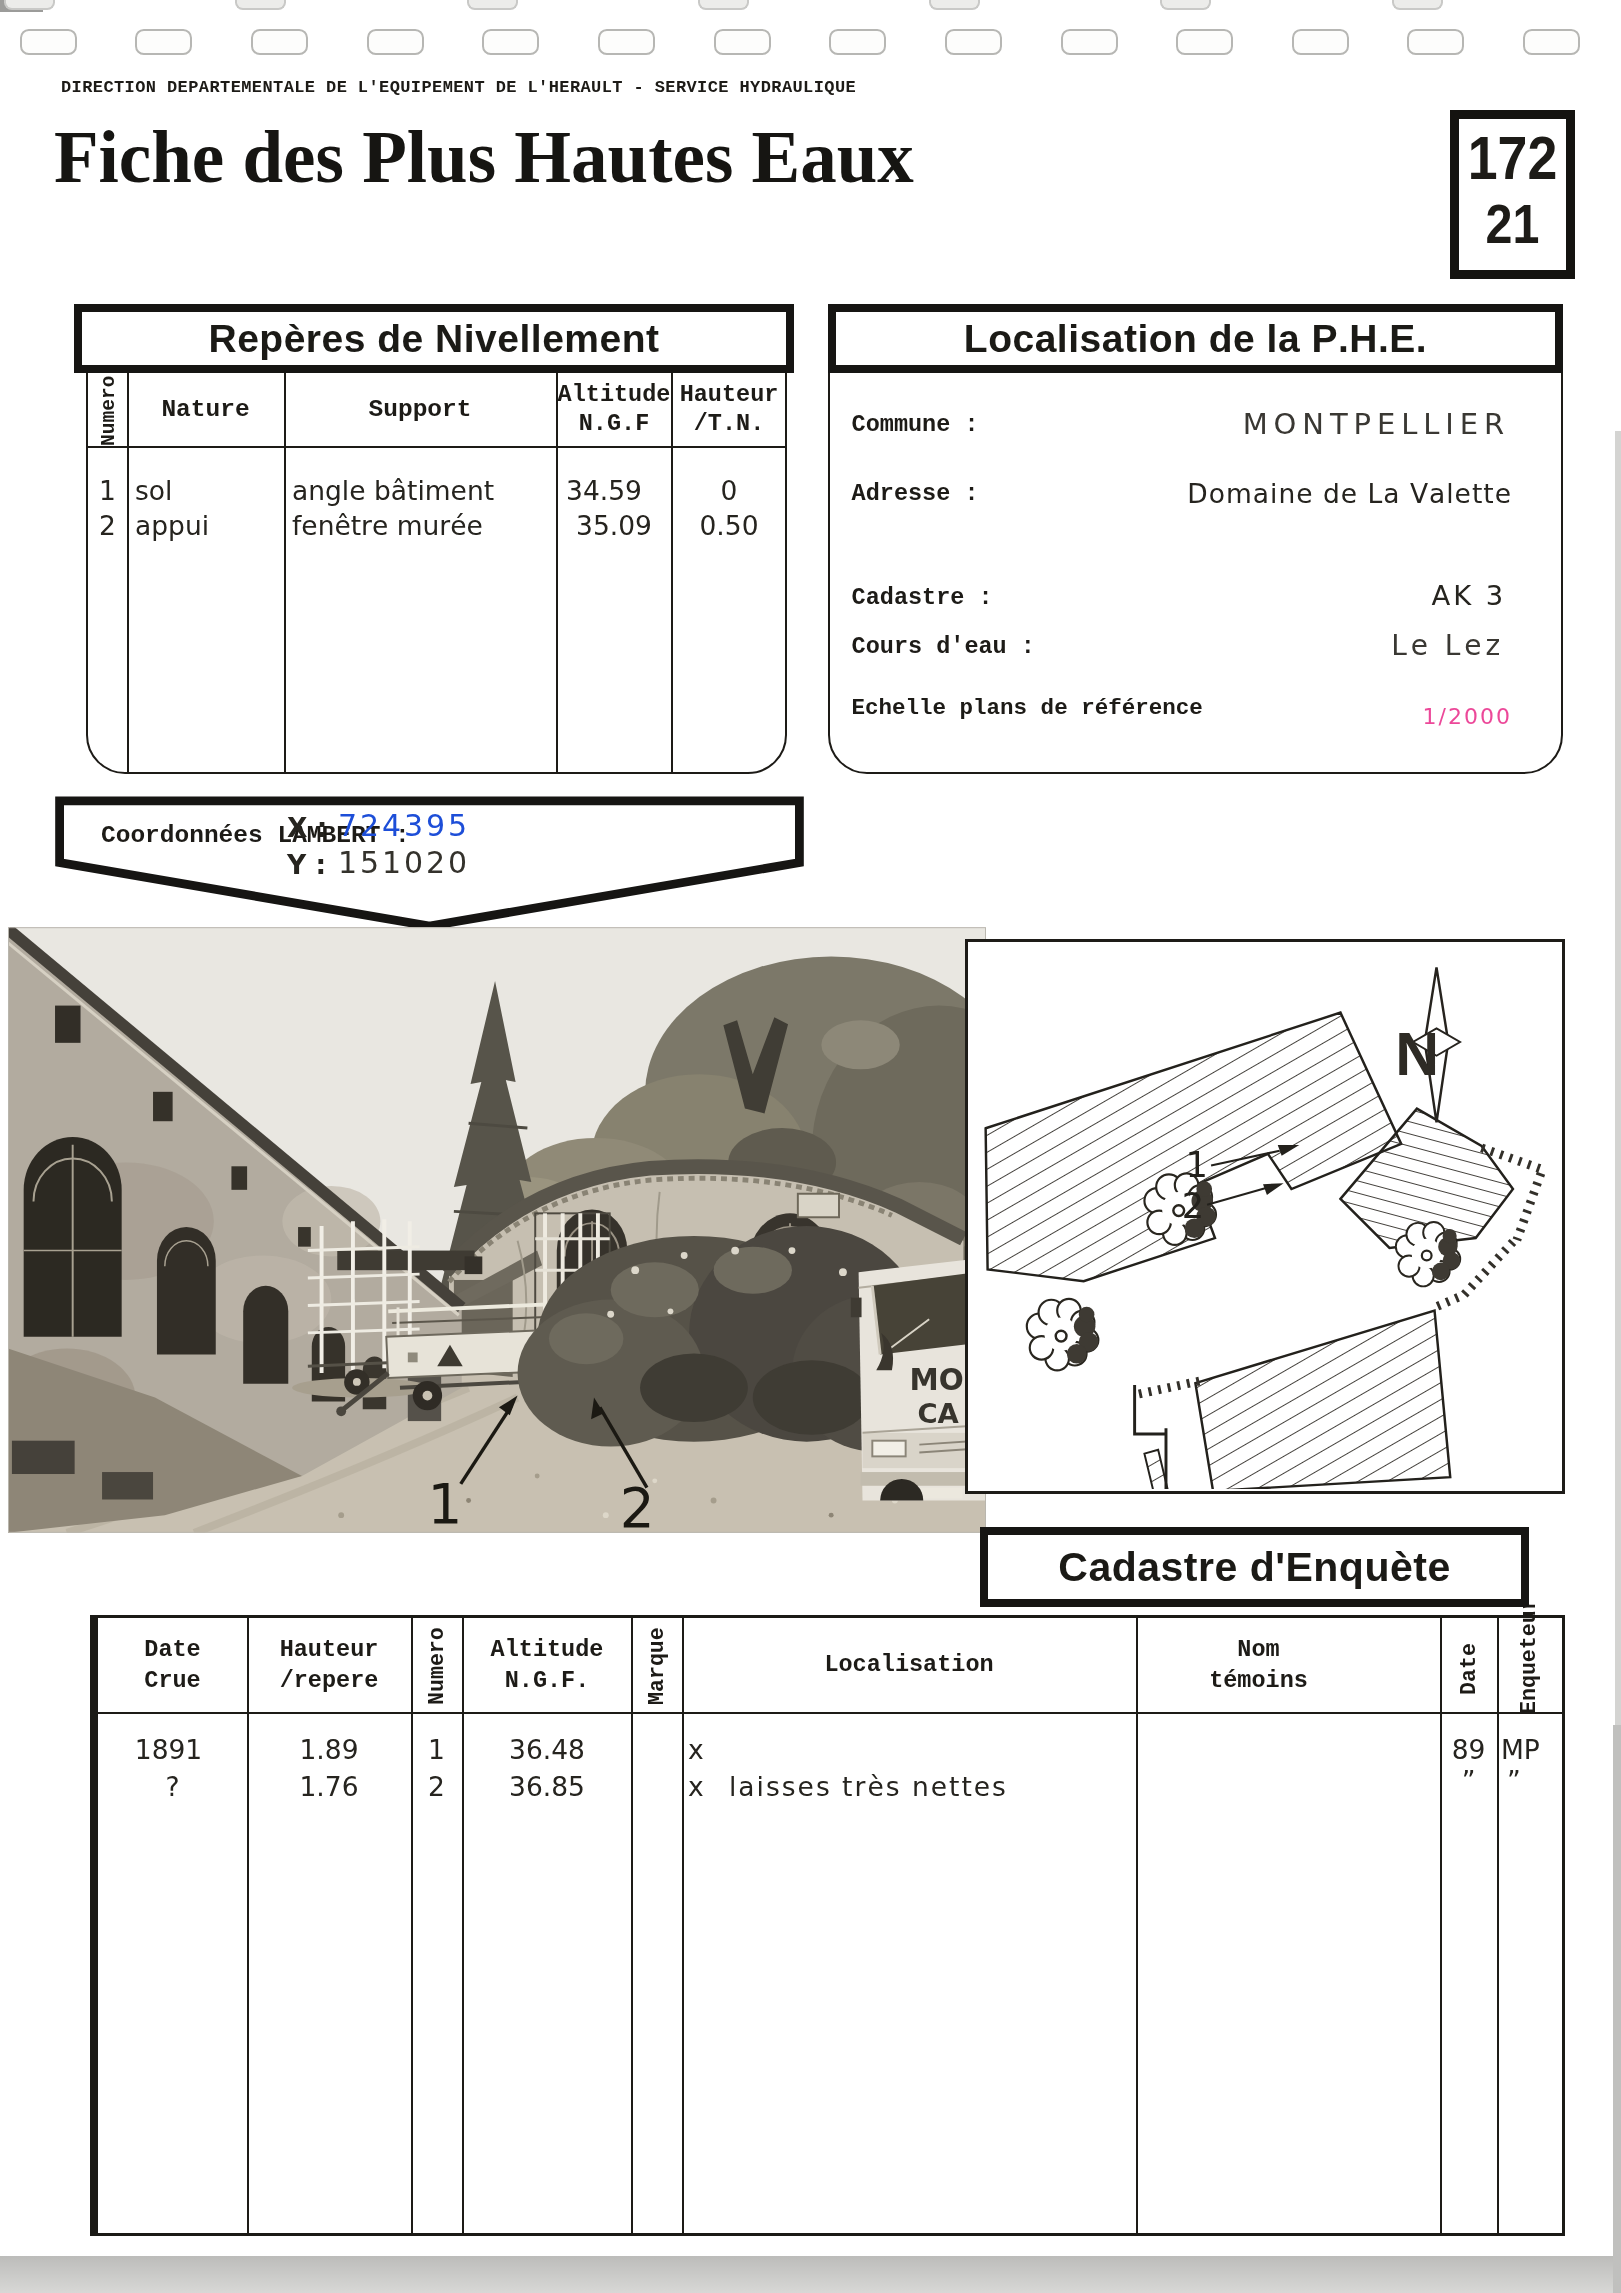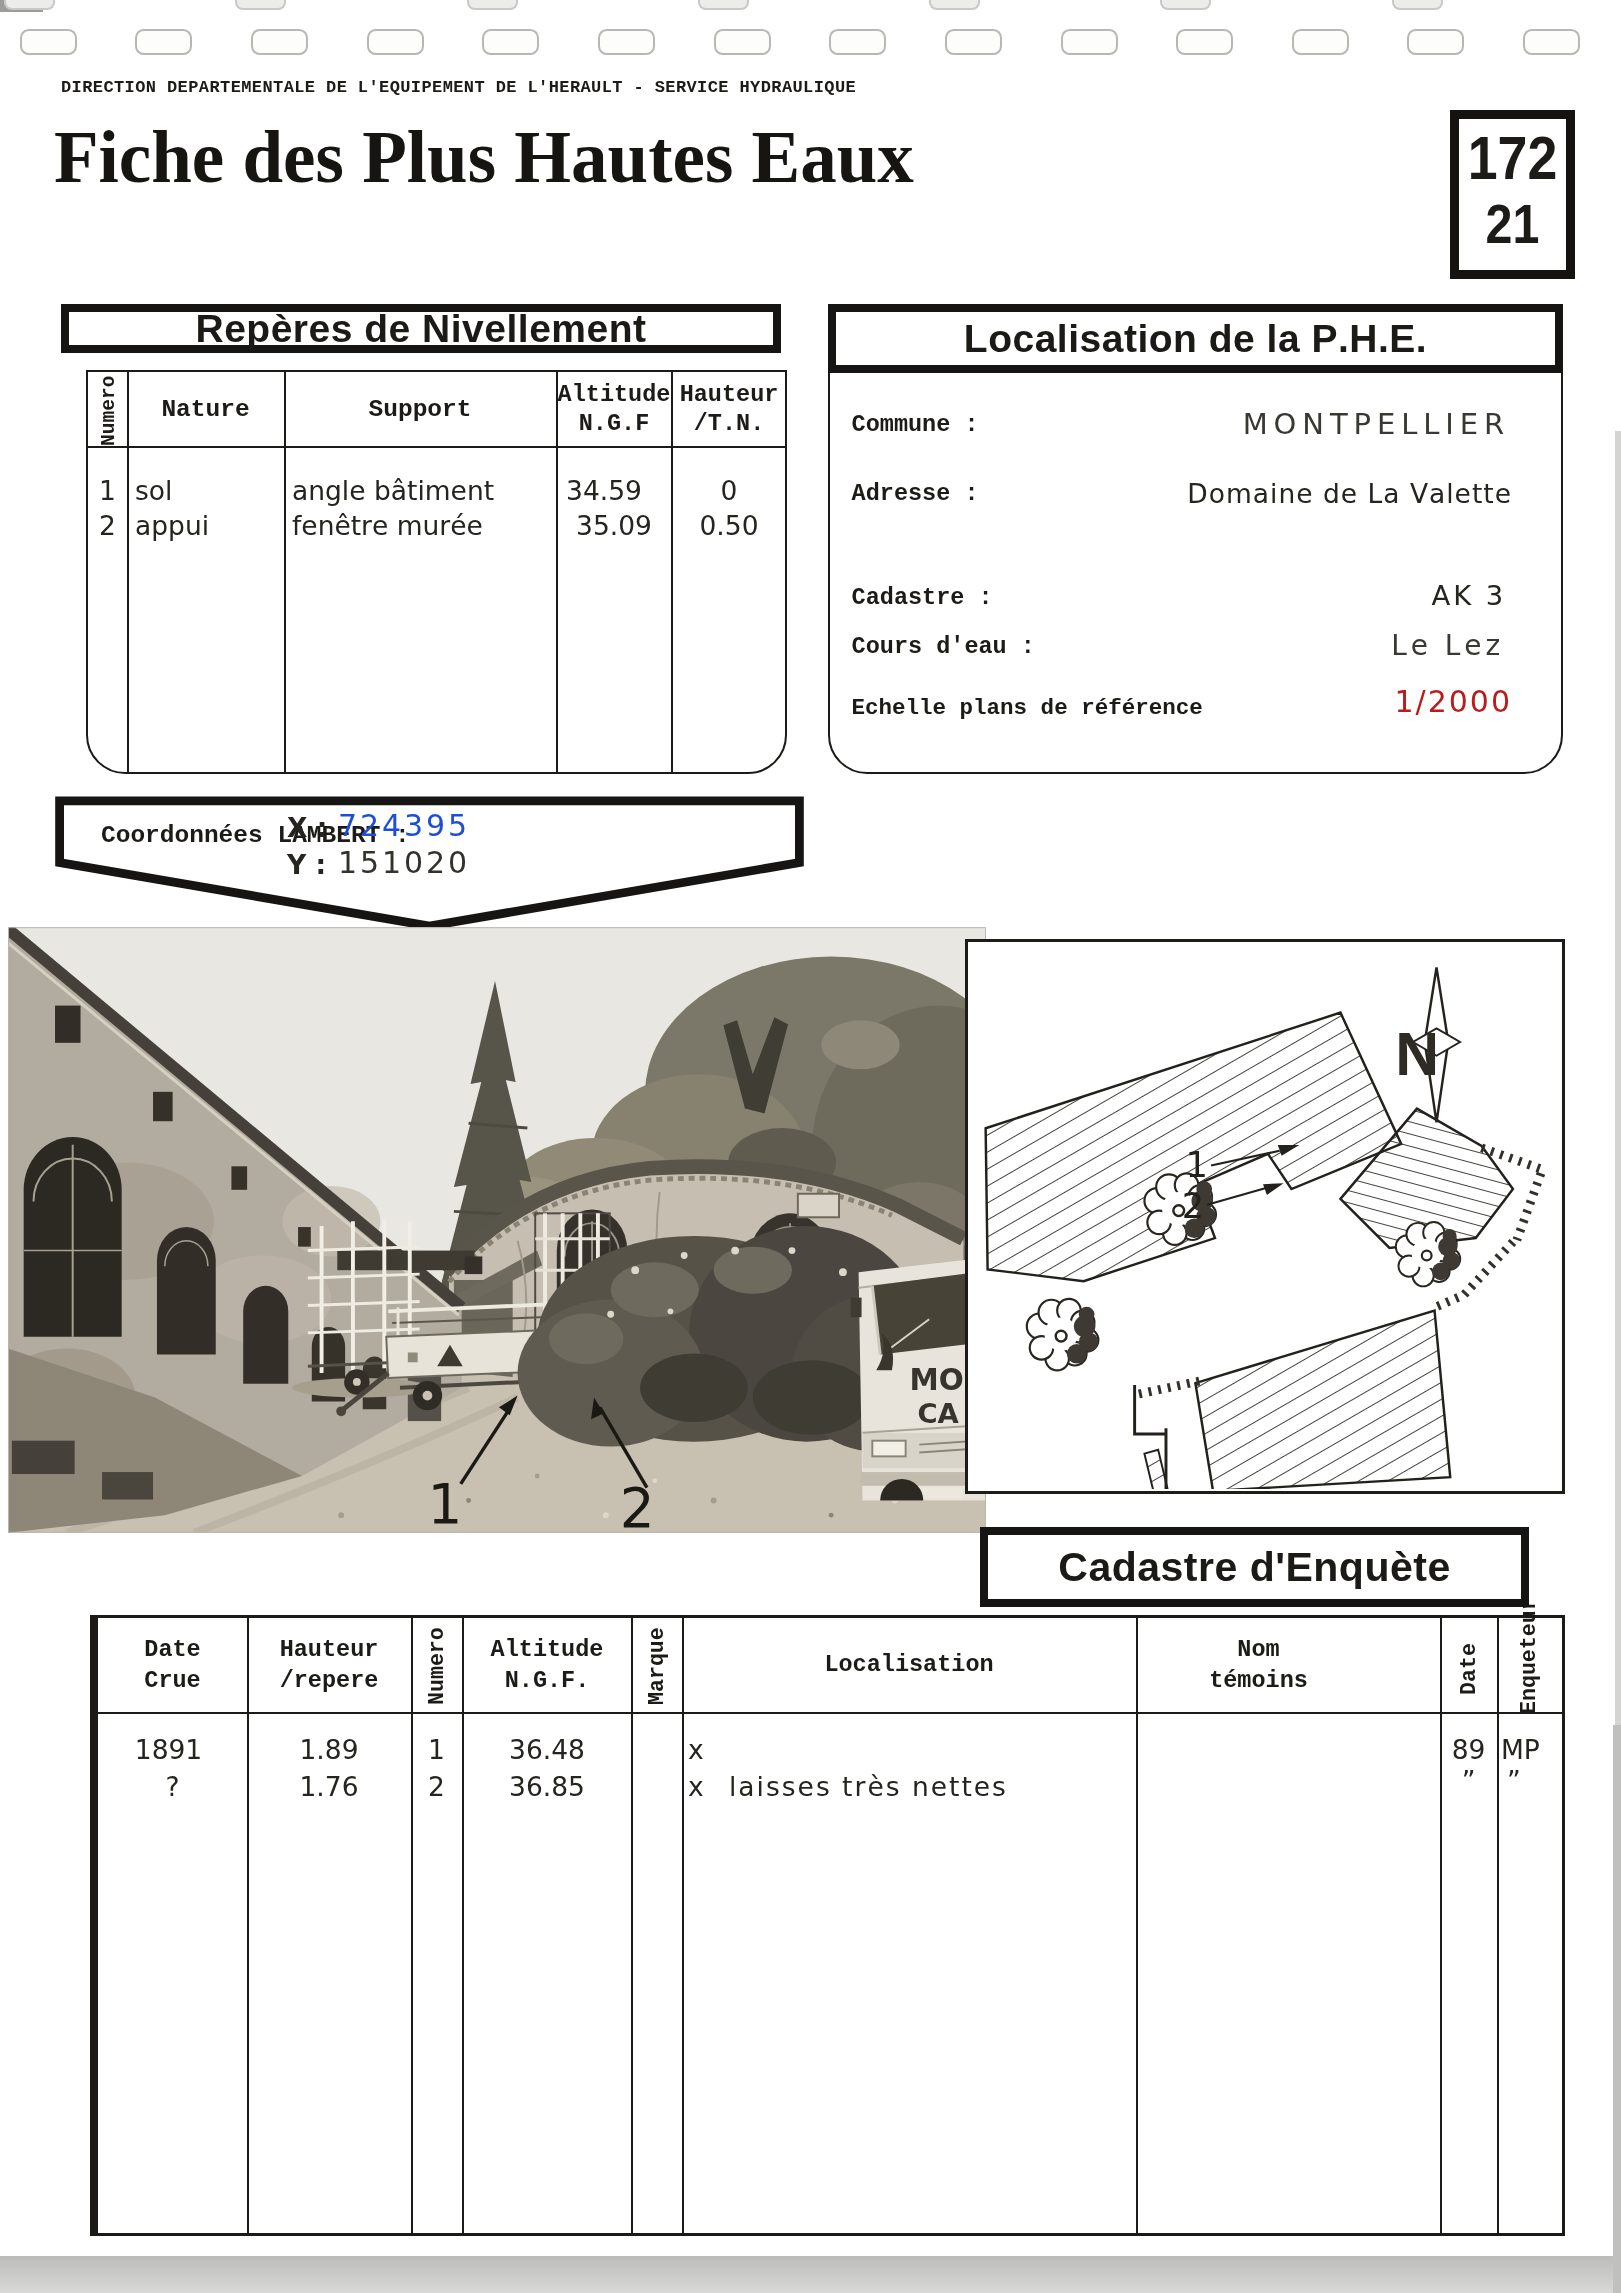--- a/index.html
+++ b/index.html
@@ -24,21 +24,21 @@
   .org-header{left:61px;top:78px;font-size:17px;letter-spacing:0.4px;white-space:nowrap}
   .doc-number{left:1450px;top:110px;width:125px;height:169px;border:9.8px solid #141310;background:#fff;text-align:center}
   .doc-number div{font-family:"Liberation Sans",sans-serif;font-weight:bold;transform:scaleX(.88)}
   .num-top{font-size:61px;line-height:71px;margin-top:3.9px}
   .num-bot{font-size:55px;line-height:61px}
   .main-title{left:54px;top:116px;font-size:73px;font-weight:bold;letter-spacing:0;white-space:nowrap}
 
   
   .title-box{border:8.8px solid #161513;background:#fff;z-index:3;display:flex;align-items:center;justify-content:center;
              font-family:"Liberation Sans",sans-serif;font-weight:bold;font-size:39px;letter-spacing:0.5px;color:#1b1a16}
-  .reperes-title{left:61px;top:304px;width:720px;height:49px}
+  .reperes-title{left:74px;top:304px;width:720px;height:69px}
   .localisation-title{left:828px;top:304px;width:735px;height:69px}
   .resultats-title{left:980px;top:1527px;width:549px;height:80px;font-size:41px;z-index:4}
 
   
   .tbl{position:absolute;border:2.9px solid #1d1b17}
   .reperes-table{left:86px;top:370px;width:701px;height:404px;border-radius:0 0 39px 39px;z-index:1}
   .localisation-box{left:828px;top:370px;width:735px;height:404px;border-radius:0 0 39px 39px}
   .v{position:absolute;top:0;bottom:0;width:2px;background:#1d1b17}
   .h{position:absolute;left:0;right:0;height:2px;background:#1d1b17}
   .cell{position:absolute}
@@ -153,21 +153,21 @@
   <div class="tbl localisation-box">
     <div class="cell mono loc-label" style="left:21.6px;top:39px">Commune :</div>
     <div class="cell tech loc-val" style="right:51px;top:35px;font-size:29px;letter-spacing:5.9px;color:#3a3833">MONTPELLIER</div>
     <div class="cell mono loc-label" style="left:21.6px;top:108px">Adresse :</div>
     <div class="cell tech loc-val" style="right:49px;top:106px;font-size:26.5px;letter-spacing:1px">Domaine de La Valette</div>
     <div class="cell mono loc-label" style="left:21.6px;top:212px">Cadastre :</div>
     <div class="cell tech loc-val" style="right:55px;top:208px;font-size:27.4px;letter-spacing:2.9px">AK 3</div>
     <div class="cell mono loc-label" style="left:21.6px;top:261px">Cours d'eau :</div>
     <div class="cell tech loc-val" style="right:57px;top:257px;font-size:28px;letter-spacing:3.9px;color:#3a3833">Le Lez</div>
     <div class="cell mono loc-label" style="left:21.6px;top:323px;font-size:22.5px">Echelle plans de référence</div>
-    <div class="cell tech loc-val" style="right:49px;top:312px;font-size:30px;letter-spacing:2px;color:#b91c1c">1/2000</div>
+    <div class="cell tech loc-val" style="right:49px;top:332px;font-size:22px;letter-spacing:2px;color:#ec4899">1/2000</div>
   </div>
 
 
   <div class="abs photo">
     <svg width="978" height="606" viewBox="0 0 998 618">
       <rect width="998" height="618" fill="#e9e7e1"></rect>
       <g>
         <ellipse cx="840" cy="170" rx="190" ry="140" fill="#7c7869"></ellipse>
         <ellipse cx="950" cy="230" rx="130" ry="150" fill="#6e6a5c"></ellipse>
         <ellipse cx="705" cy="235" rx="110" ry="85" fill="#87826f"></ellipse>

